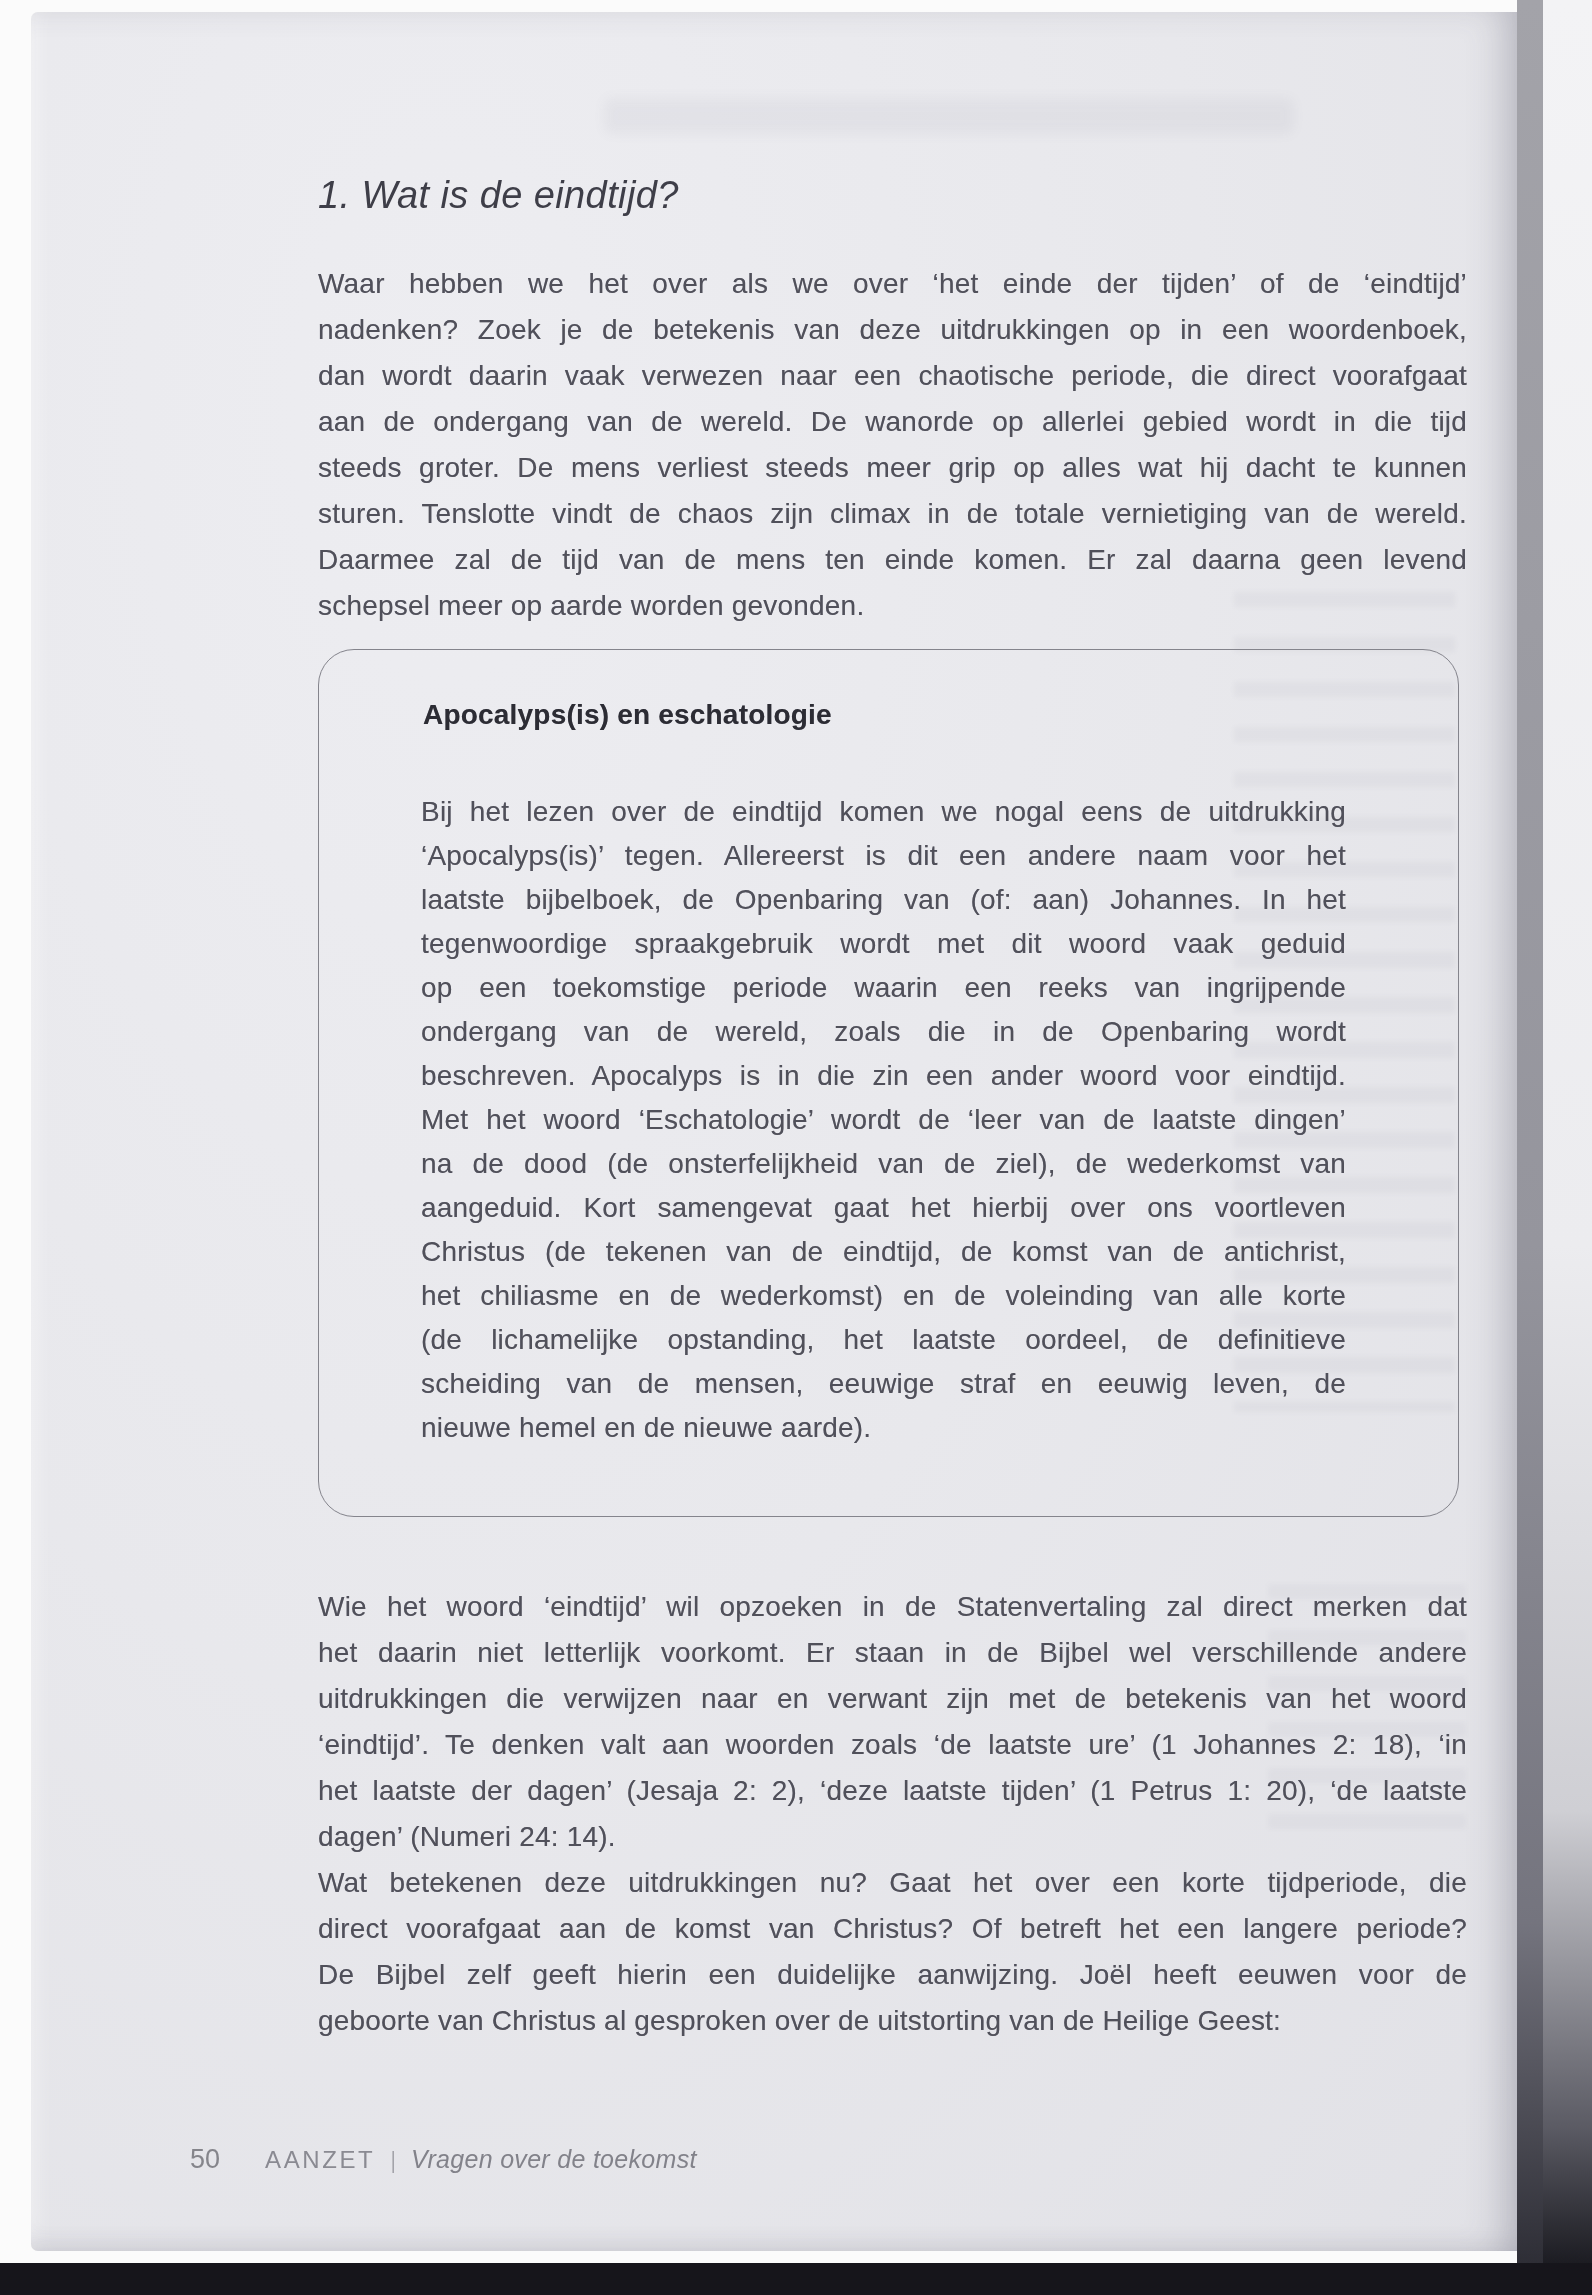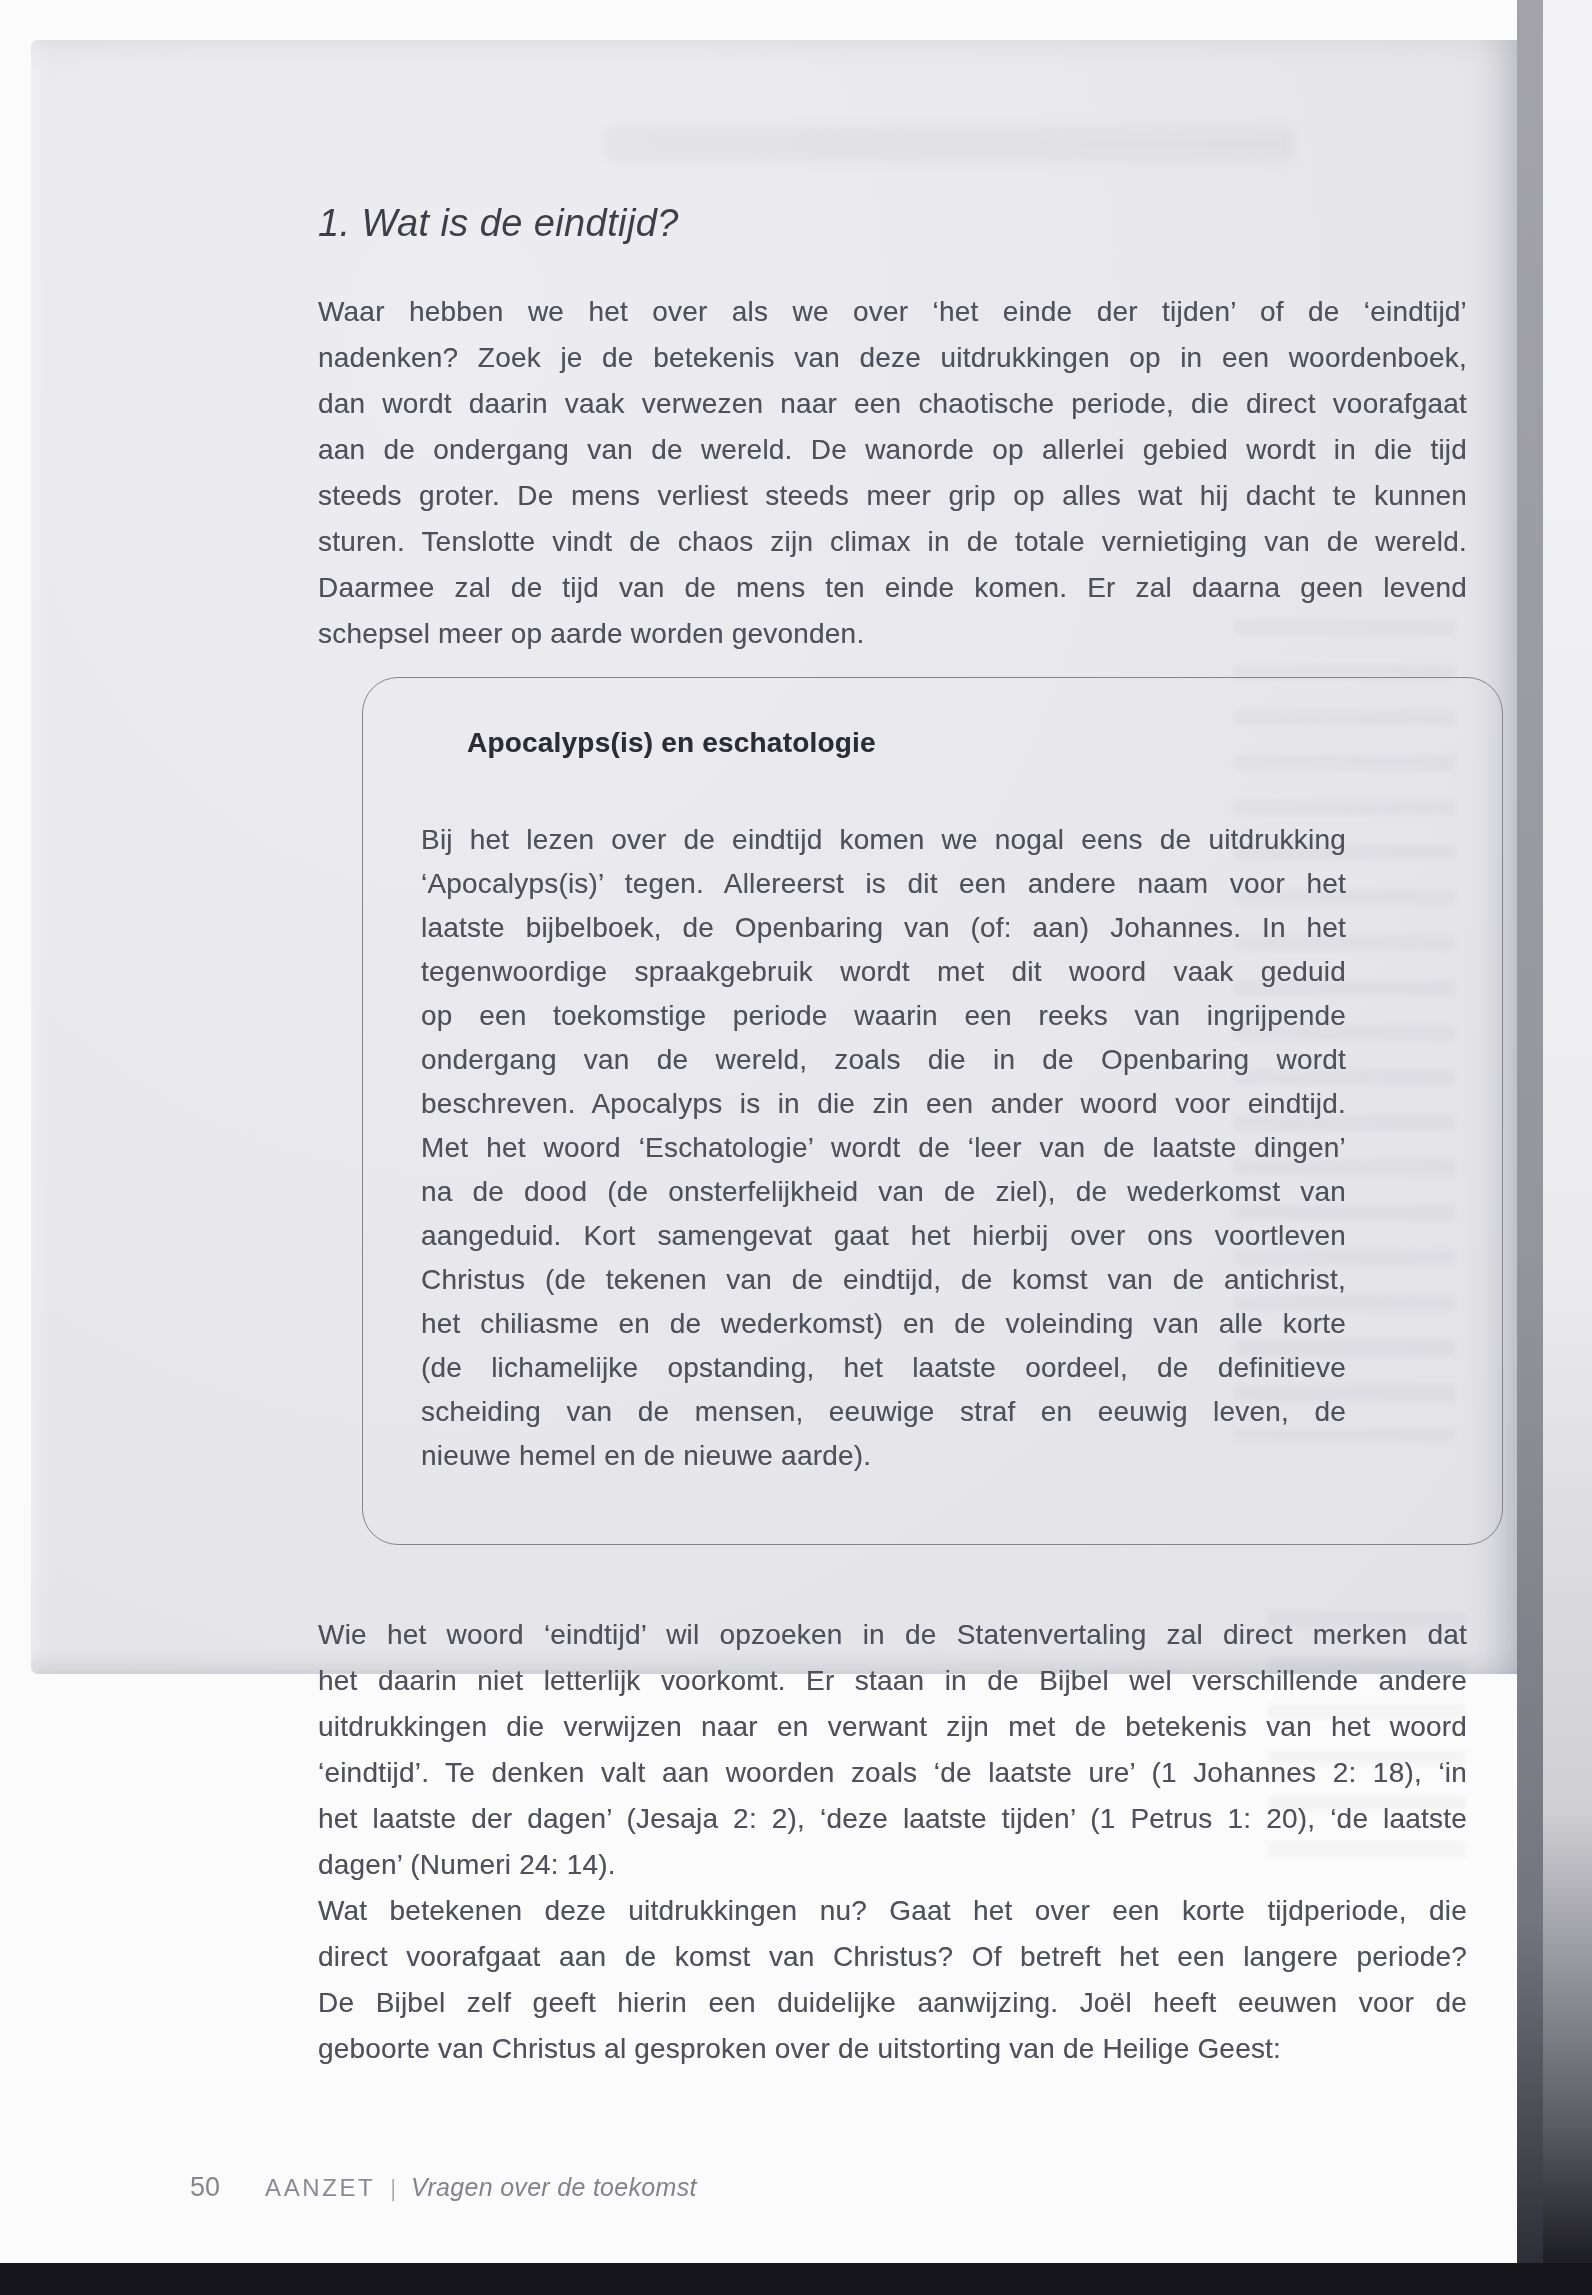--- a/index.html
+++ b/index.html
@@ -16,21 +16,21 @@
   .outer-margin{
     position:absolute;left:1543px;top:0;width:49px;height:2263px;
     background:linear-gradient(to bottom,#f3f3f5 0%,#ececef 55%,#cfcfd4 80%,#5b5b64 94%,#1c1c22 100%);
   }
   .bottom-edge{
     position:absolute;left:0;top:2263px;width:1592px;height:33px;
     background:var(--photo-edge,#16151b);
   }
   
   .page{
-    position:absolute;left:31px;top:40px;width:1486px;height:1634px;
+    position:absolute;left:31px;top:12px;width:1486px;height:2239px;
     background:radial-gradient(ellipse at 28% 18%,#ededf1 0%,var(--page-bg,#e8e8ec) 50%,#e1e1e6 100%);
     border-radius:7px 0 0 7px;
     box-shadow:
       inset -26px 0 38px -15.5px rgba(70,70,90,.30),
       inset 0 -19px 29px -21px rgba(70,70,90,.14),
       inset 19px 0 26px -22.4px rgba(255,255,255,.85);
   }
   
   .ghost{position:absolute;pointer-events:none;}
   .ghost-title{
@@ -55,21 +55,21 @@
     font-size:28px;letter-spacing:0.2px;
     text-shadow:0 0 0.5px rgba(80,80,95,.45);
   }
   .tline{text-align:justify;text-align-last:justify;text-justify:inter-word;}
   .tline.flush{text-align-last:left;}
   .para-intro{left:287px;top:249px;width:1149px;line-height:46px;}
   .para-body{left:287px;top:1572px;width:1149px;line-height:46px;}
   .infobox{
     position:absolute;left:287px;top:637px;width:1141px;height:868px;
     border:1.7px solid var(--box-border,#84848c);border-radius:36px;
-    box-sizing:border-box;background:transparent;margin-left:44px;
+    box-sizing:border-box;background:transparent;
   }
   .infobox-title{
     position:absolute;left:104px;top:49px;margin:0;
     font-size:28px;font-weight:700;color:var(--box-title-ink,#2c2c34);
     letter-spacing:0.2px;text-shadow:0 0 0.5px rgba(40,40,55,.4);
   }
   .infobox-body{left:390px;top:778px;width:925px;line-height:44px;}
   .page-footer{
     position:absolute;left:159px;top:2132px;display:flex;align-items:baseline;
     color:var(--footer-ink,#8a8a92);

